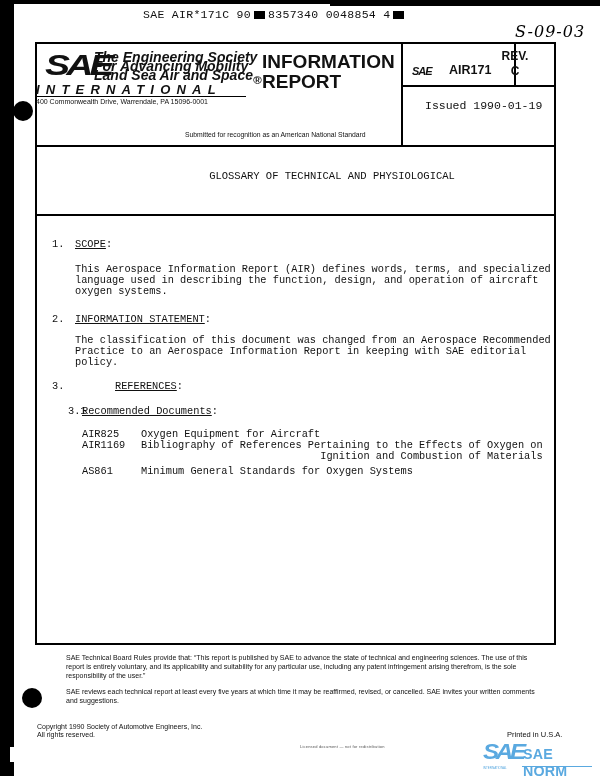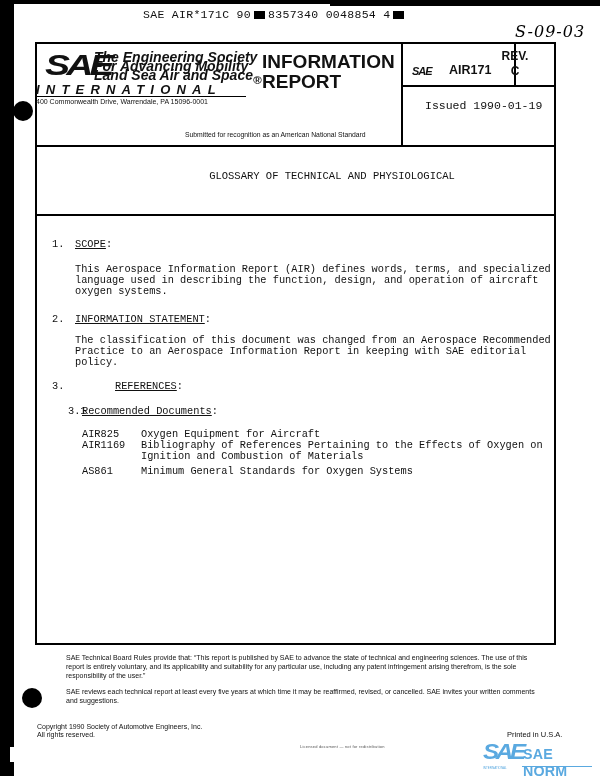--- a/index.html
+++ b/index.html
@@ -58,21 +58,21 @@
   #info-num { left:52px; top:313px; }
   #info-head { left:75px; top:313px; }
   #info-body { left:75px; top:335px; }
   #ref-num { left:52px; top:380px; }
   #ref-head { left:75px; top:380px;margin-left:40px; }
   #app-num { left:68px; top:405px; }
   #app-head { left:82px; top:405px; }
 
   .ref-row { position:absolute; left:82px; font-size:10.3px; line-height:11.2px; }
   .ref-code { display:inline-block; width:59px; vertical-align:top; }
-  .ref-title { display:inline-block; vertical-align:top; white-space:pre; }
+  .ref-title { display:inline-block; vertical-align:top; white-space:pre;text-align:right; }
 
   
   #rules { left:66px; top:653px; width:480px; font-size:7px; line-height:9px; }
   #reviews { left:66px; top:687px; width:480px; font-size:7px; line-height:9px; }
   #copyright { left:37px; top:723px; font-size:7px; line-height:8px; }
   #printed { left:507px; top:730px; font-size:7.5px; }
   #scan-note { left:300px; top:744px; font-size:4px; color:#555; letter-spacing:0.2px; }
   #norm-sae { left:483px; top:739px; font-size:22px; font-weight:bold; font-style:italic; color:#5aa9e0; letter-spacing:-3px; transform:scaleX(1.1); transform-origin:left; }
   #norm-text { left:523px; top:745px; font-size:15px; font-weight:bold; color:#5aa9e0; letter-spacing:0.2px; transform:scaleX(0.95); transform-origin:left; }
   #norm-sub { left:483px; top:766px; font-size:3px; color:#5aa9e0; }

